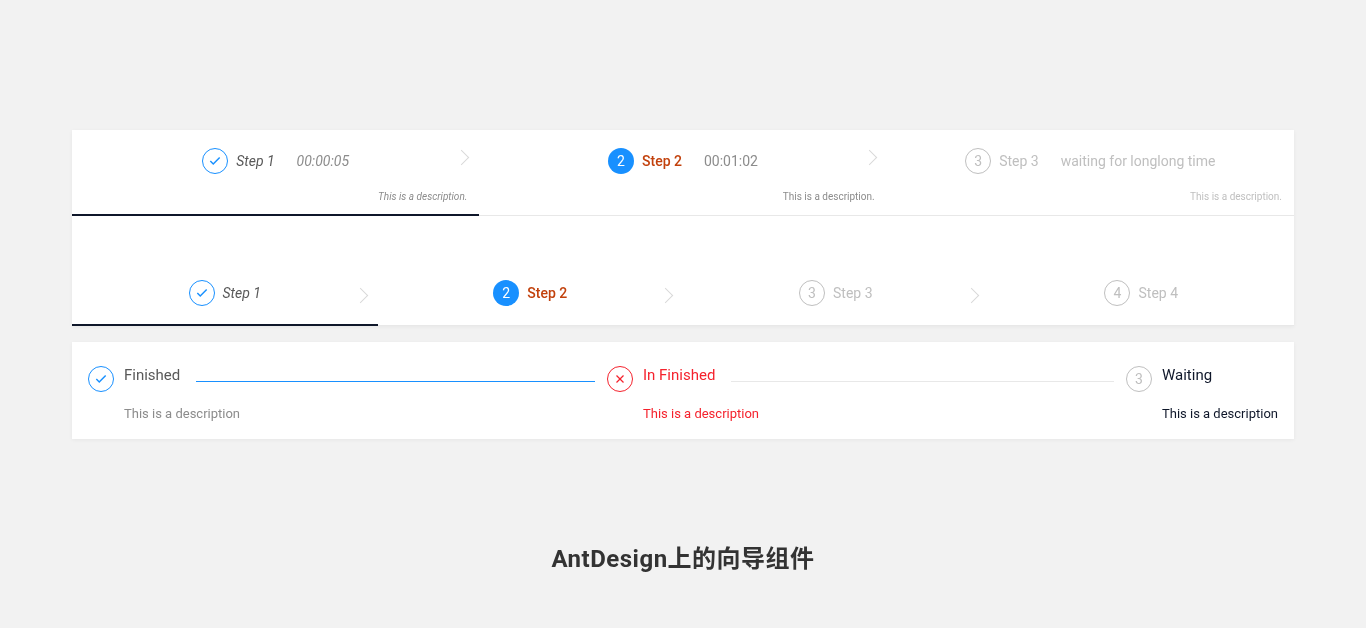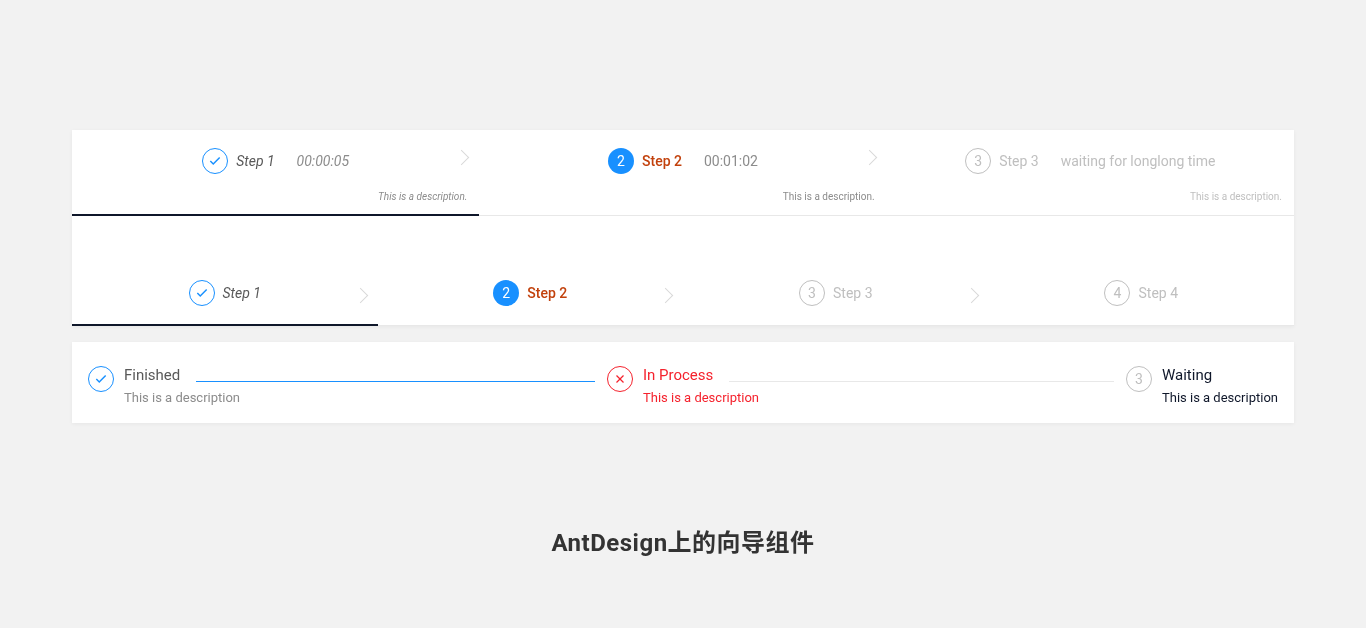--- a/index.html
+++ b/index.html
@@ -105,21 +105,21 @@
 }
 .def-step {
   display: flex;
   align-items: flex-start;
   min-width: 0;
 }
 .def-step.grow { flex: 1 1 0; }
 .def-step .content { margin-left: 10px; }
 .def-step .title-row { display: flex; align-items: center; }
 .def-step .title { font-size: 15px; white-space: nowrap; }
-.def-step .desc  { font-size: 13px; color: #8c8c8c; margin-top: 6px; white-space: nowrap; }
+.def-step .desc  { font-size: 13px; color: #8c8c8c; margin-top: 22px; white-space: nowrap; }
 .def-step .line {
   height: 1px; background: #e8e8e8;
   flex: 1 1 auto; margin: 12px 12px 0 16px;
 }
 .def-step.finish .line { background: #1890ff; }
 .def-step.finish .title { color: #595959; }
 .def-step.error  .title { color: #f5222d; }
 .def-step.error  .desc  { color: #f5222d; }
 .def-step.wait   .title,
 .def-step.wait   .desc  { color: #0f172a; }
@@ -246,21 +246,21 @@
 
     <div class="def-step error grow">
       <div class="icon-circle icon-error">
         <svg class="cross" viewBox="0 0 24 24" fill="none" stroke="currentColor" stroke-width="2.5">
             <line x1="5" y1="5" x2="19" y2="19"></line>
             <line x1="19" y1="5" x2="5" y2="19"></line>
           </svg>
       </div>
       <div class="content" style="flex:1;display:flex;flex-direction:column;">
         <div class="title-row">
-          <div class="title">In Process</div>
+          <div class="title">In Finished</div>
           <div class="line"></div>
         </div>
         <div class="desc">This is a description</div>
       </div>
     </div>
 
     <div class="def-step wait">
       <div class="icon-circle icon-wait">
         <span>3</span>
       </div>

